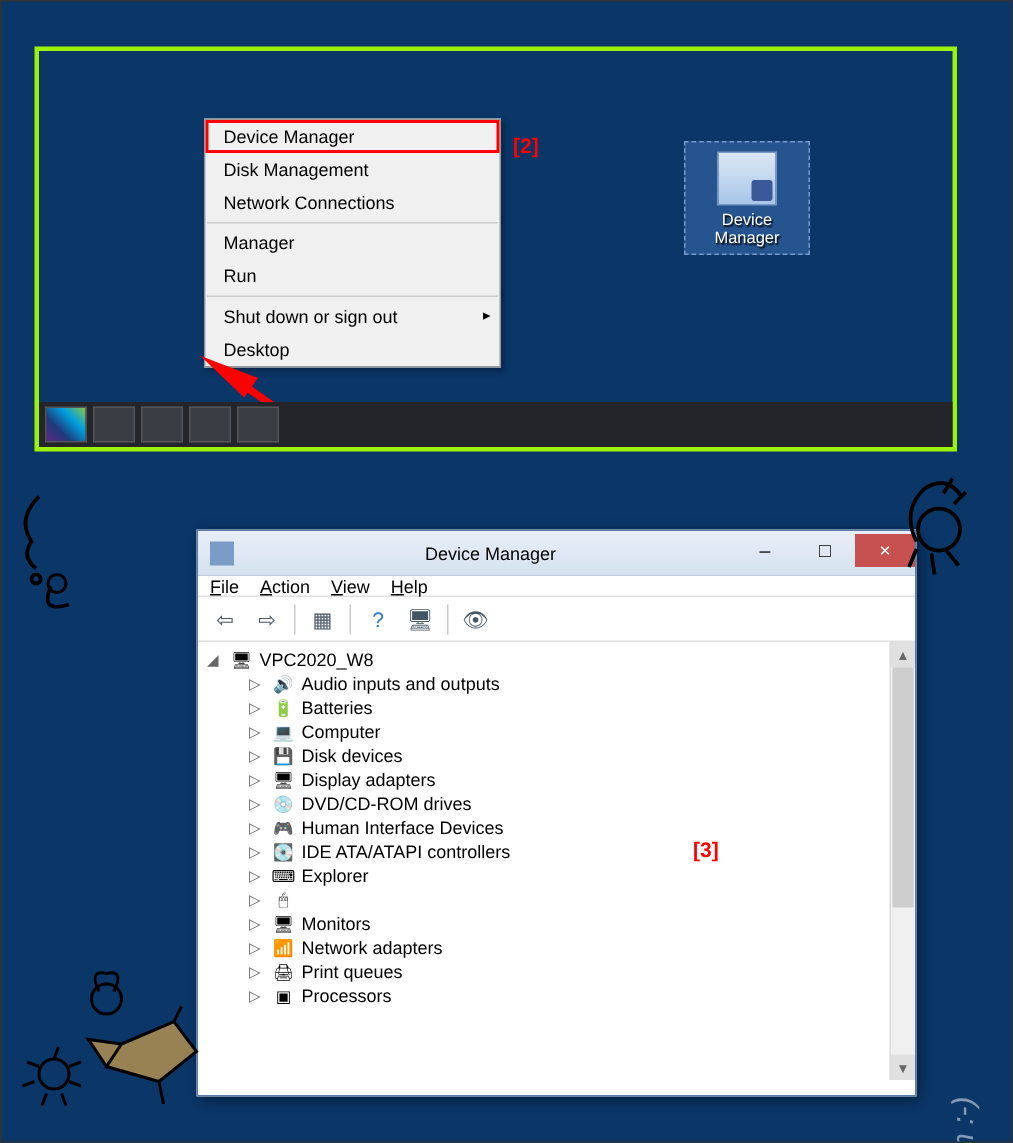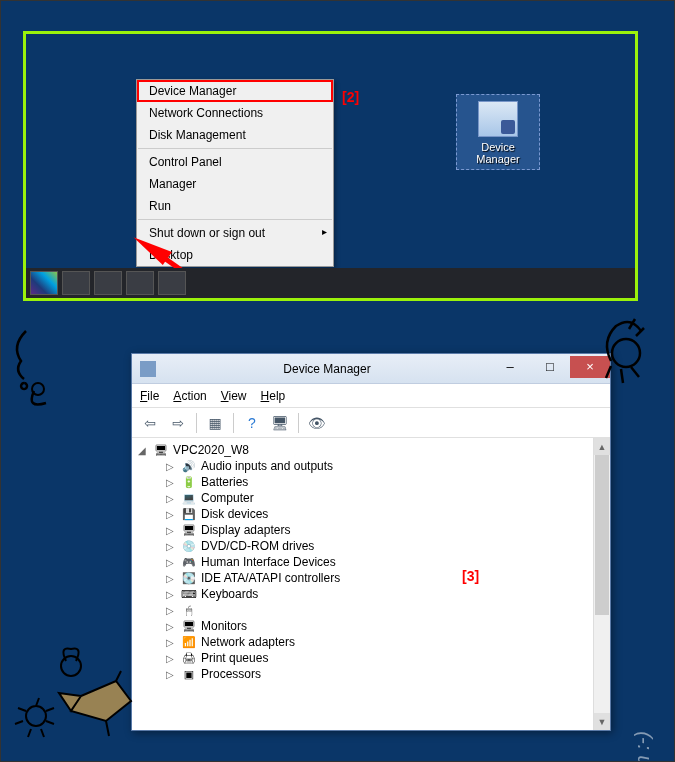--- a/index.html
+++ b/index.html
@@ -109,21 +109,21 @@
     .dm-titlebar {
       height: 30px; background: linear-gradient(#e8eef7,#d6e2f0);
       display: flex; align-items: center;
       border-bottom: 1px solid #c0cde0;
     }
     .dm-title-icon { width: 16px; height: 16px; margin: 0 8px; background: #7a9cc6; }
     .dm-title { flex: 1; text-align: center; font-size: 12px; }
     .dm-btns { display: flex; }
     .dm-btn { width: 40px; height: 22px; display: flex; align-items: center; justify-content: center; font-size: 13px; margin-top: -4px; }
     .dm-btn.close { background: #c75050; color: #fff; }
-    .dm-menubar { height: 24px; display: flex; align-items: center; gap: 14px; padding: 0 8px; font-size: 12px; border-bottom: 1px solid #e0e0e0; }
+    .dm-menubar { height: 14px; display: flex; align-items: center; gap: 14px; padding: 0 8px; font-size: 12px; border-bottom: 1px solid #e0e0e0; }
     .dm-menu-item span { text-decoration: underline; }
     .dm-toolbar { height: 30px; display: flex; align-items: center; gap: 4px; padding: 0 6px; border-bottom: 1px solid #e0e0e0; }
     .tool-btn { width: 24px; height: 24px; border: 1px solid transparent; display: flex; align-items: center; justify-content: center; font-size: 14px; color: #456; }
     .tool-sep { width: 1px; height: 20px; background: #ccc; margin: 0 2px; }
     .dm-tree { padding: 4px 6px; height: 292px; overflow-y: auto; position: relative; }
     .tree-root { display: flex; align-items: center; gap: 4px; padding: 1px 0; }
     .tree-node { display: flex; align-items: center; gap: 4px; padding: 1px 0 1px 28px; font-size: 12px; }
     .tree-expand { width: 11px; font-size: 10px; color: #666; display: inline-block; }
     .tree-icon { width: 16px; height: 14px; display: inline-flex; align-items: center; justify-content: center; font-size: 11px; }
     .ann-3 { top: 130px; left: 330px; }
@@ -135,24 +135,23 @@
     .doodle svg { display: block; }
   </style>
 </head>
 <body>
 
 <div class="watermark wm-vert">www.SoftwareOK.com :-)</div>
 
 <div class="desktop-box">
   <div class="context-menu">
     <div class="menu-item highlighted">Device Manager</div>
+    <div class="menu-item">Disk Management</div>
     <div class="menu-item">Network Connections</div>
-    <div class="menu-item">Disk Management</div>
     <div class="menu-sep"></div>
-    <div class="menu-item">Control Panel</div>
     <div class="menu-item">Manager</div>
     <div class="menu-item">Run</div>
     <div class="menu-sep"></div>
     <div class="menu-item"><span>Shut down or sign out</span><span class="menu-arrow">▸</span></div>
     <div class="menu-item">Desktop</div>
   </div>
 
   <div class="annotation ann-2">[2]</div>
   <div class="red-arrow"></div>
 
@@ -241,21 +240,21 @@
           <span>Human Interface Devices</span>
         </div>
         <div class="tree-node">
           <span class="tree-expand">▷</span>
           <span class="tree-icon">💽</span>
           <span>IDE ATA/ATAPI controllers</span>
         </div>
         <div class="tree-node">
           <span class="tree-expand">▷</span>
           <span class="tree-icon">⌨</span>
-          <span>Keyboards</span>
+          <span>Explorer</span>
         </div>
         <div class="tree-node">
           <span class="tree-expand">▷</span>
           <span class="tree-icon">🖱</span>
         </div>
         <div class="tree-node">
           <span class="tree-expand">▷</span>
           <span class="tree-icon">🖥</span>
           <span>Monitors</span>
         </div>

